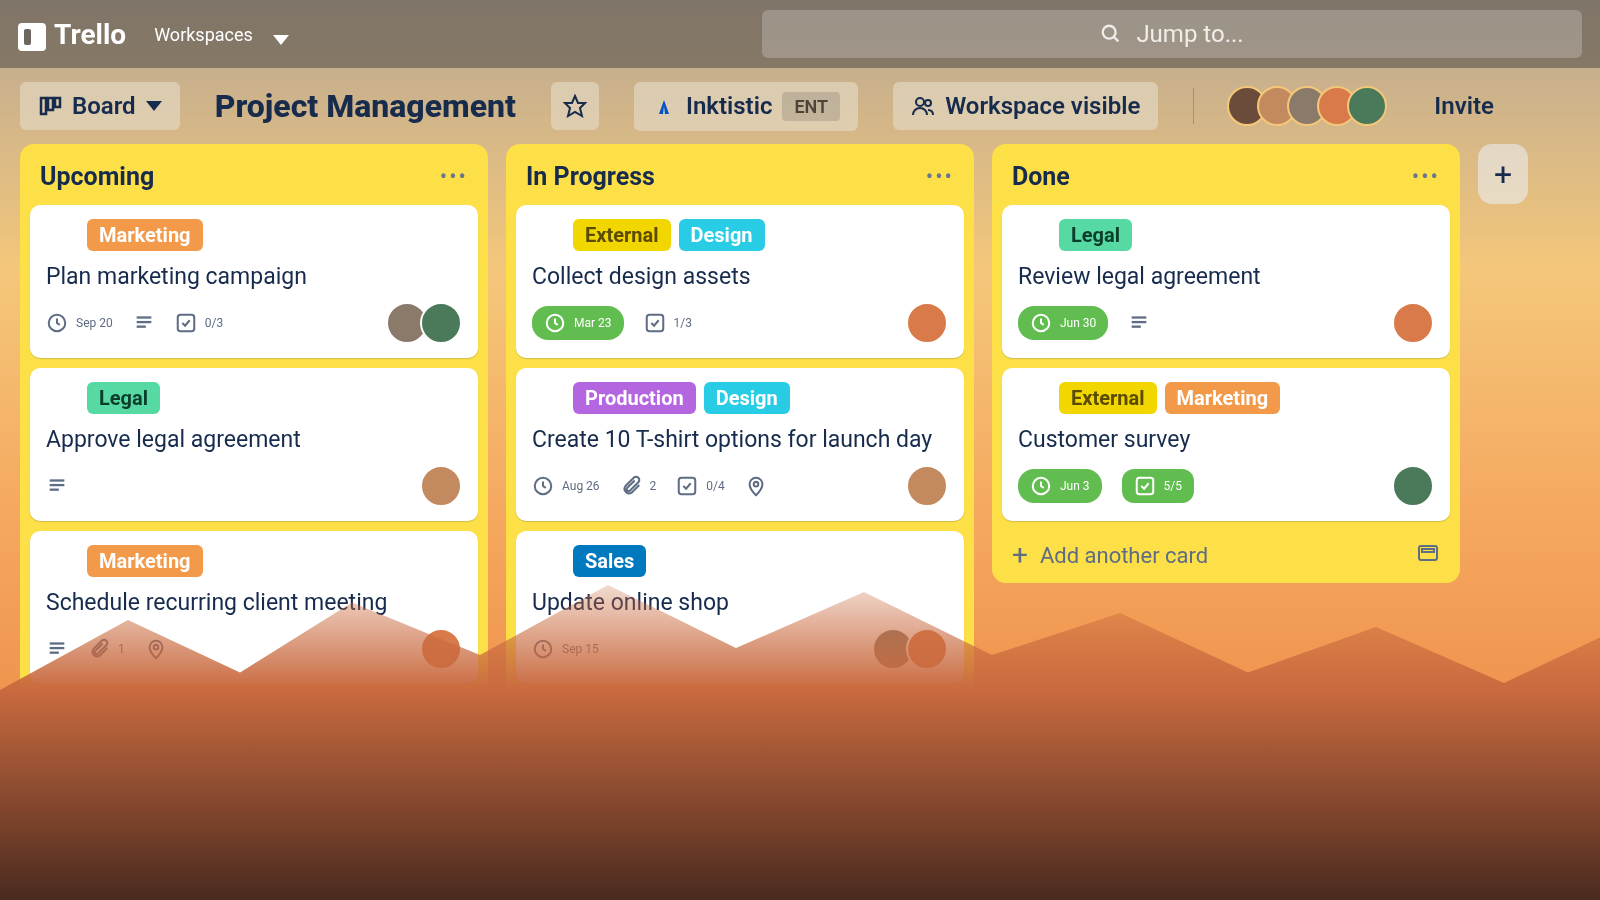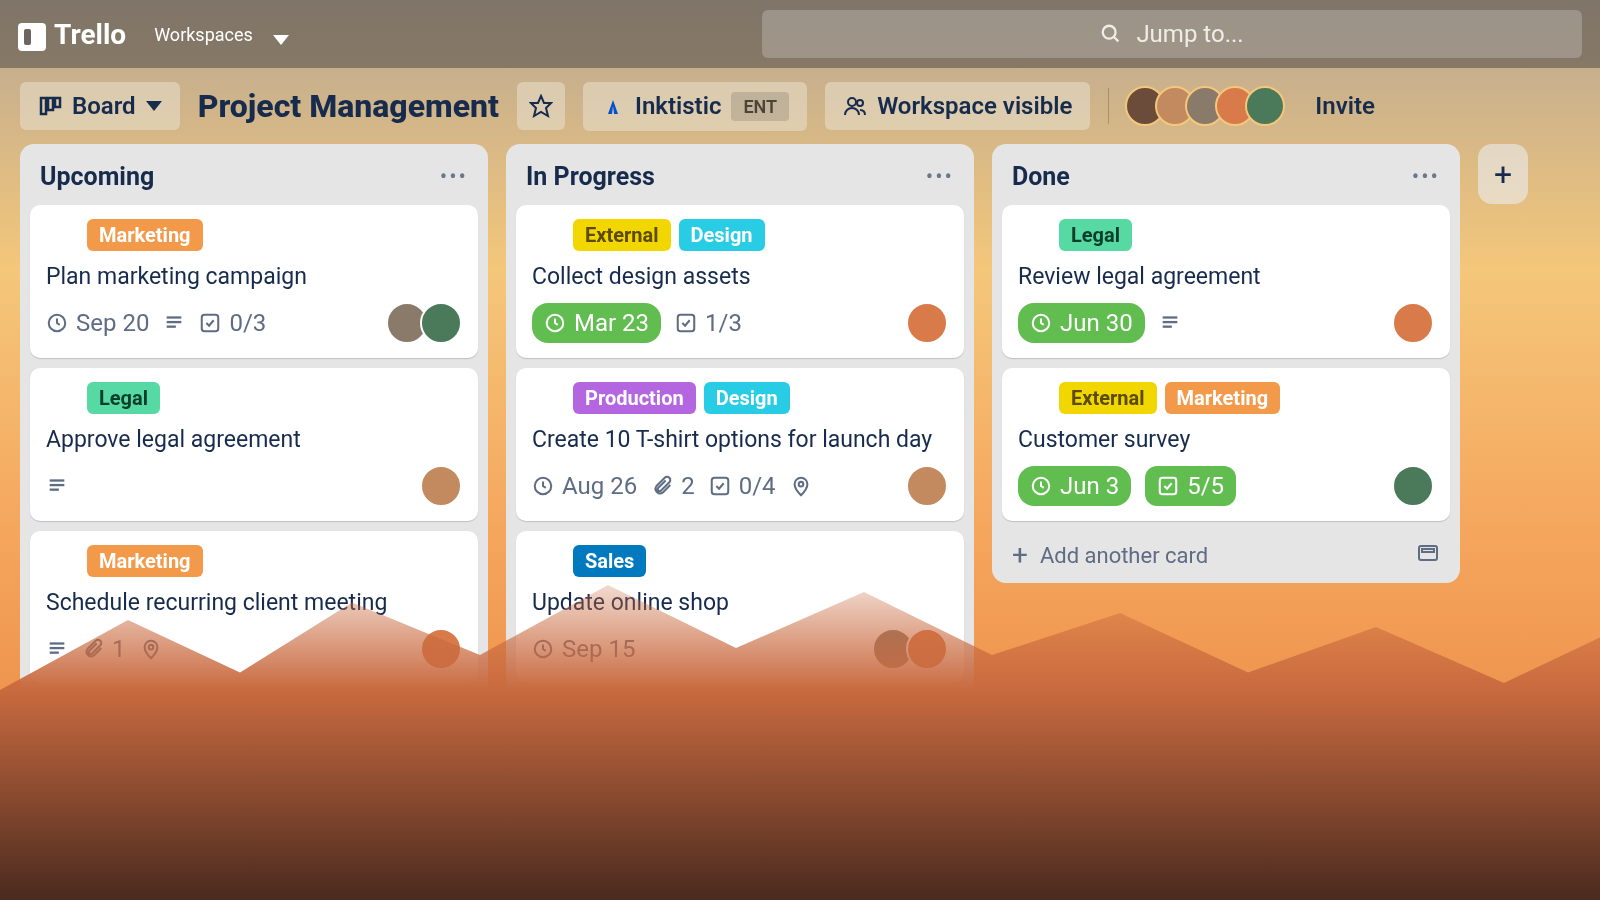--- a/index.html
+++ b/index.html
@@ -18,53 +18,53 @@
   background: rgba(80, 75, 70, 0.55); color: #fff;
 }
 .logo { display: flex; align-items: flex-end; gap: 8px; font-size: 28px; font-weight: 700; }
 .logo-icon { width: 28px; height: 28px; background: #fff; border-radius: 4px; display: flex; align-items: center; justify-content: center; }
 .logo-icon::before { content: ""; width: 7px; height: 16px; background: #6c6560; border-radius: 2px; box-shadow: 9px 0 0 -4px #6c6560; margin-right: 9px; }
 .workspaces-btn { display: flex; align-items: flex-end; gap: 20px; margin-left: 28px; font-size: 18px; cursor: pointer; }
 .chev { width: 0; height: 0; border-left: 8px solid transparent; border-right: 8px solid transparent; border-top: 10px solid #fff; }
 .search-wrap { margin-left: auto; background: rgba(255,255,255,0.22); border-radius: 6px; display: flex; align-items: center; gap: 14px; padding: 10px 20px; width: 820px; height: 48px; color: #f0ede8; font-size: 24px; justify-content: center; }
 .search-wrap svg { width: 22px; height: 22px; }
 .boardbar {
-  display: flex; align-items: center; gap: 18px; padding: 14px 20px; height: 76px;
+  display: flex; align-items: center; gap: 35px; padding: 14px 20px; height: 76px;
 }
 .btn-pill {
   display: flex; align-items: center; gap: 10px; padding: 10px 18px;
   background: rgba(230, 220, 200, 0.6); border-radius: 6px; color: #172b4d;
   font-size: 24px; font-weight: 600; cursor: pointer;
 }
 .board-title { font-size: 32px; font-weight: 800; color: #172b4d; }
 .ent-badge { background: rgba(130,120,105,0.3); padding: 4px 12px; border-radius: 4px; font-size: 18px; font-weight: 600; color: #4d4437; }
 .avatars { display: flex; margin-left: 8px; }
 .avatar { width: 40px; height: 40px; border-radius: 50%; border: 2px solid #f4c77a; margin-left: -10px; background: #888; display: flex; align-items: center; justify-content: center; color: #fff; font-size: 14px; overflow: hidden; }
 .av1{background:#6b4c3a}.av2{background:#c28a5e}.av3{background:#8a7a6a}.av4{background:#d87a4a}.av5{background:#4a7a5a}
 .invite { font-size: 24px; font-weight: 600; color: #172b4d; margin-left: 12px; }
 .vdiv { width: 1px; height: 36px; background: rgba(0,0,0,0.2); }
 .board-icon svg, .btn-pill svg { width: 24px; height: 24px; }
 .board { display: flex; gap: 18px; padding: 0 20px; align-items: flex-start; }
 .list {
-  width: 468px; background: #e5e5e5; border-radius: 14px; padding: 10px;
+  width: 468px; background: #fde047; border-radius: 14px; padding: 10px;
   display: flex; flex-direction: column; gap: 10px;
 }
 .list-header { display: flex; align-items: center; justify-content: space-between; padding: 8px 10px 4px; }
 .list-title { font-size: 25px; font-weight: 700; color: #172b4d; }
 .list-menu { color: #6b778c; font-size: 22px; letter-spacing: 2px; cursor: pointer; }
 .card {
   background: #fff; border-radius: 10px; padding: 14px 16px;
   box-shadow: 0 1px 1px rgba(9,30,66,0.18); cursor: pointer;
   display: flex; flex-direction: column; gap: 10px;
 }
 .labels { display: flex; gap: 8px; flex-wrap: wrap; padding-left: 41px; }
 .label { padding: 4px 12px; border-radius: 6px; font-size: 20px; font-weight: 700; color: #fff; }
 .l-marketing{background:#f2994a}.l-legal{background:#57d9a3;color:#0a3d2a}.l-external{background:#f2d600;color:#5a4b00}.l-design{background:#29cce5}.l-production{background:#b366e0}.l-sales{background:#0079bf}
 .card-title { font-size: 23px; color: #172b4d; line-height: 1.35; }
-.badges { display: flex; align-items: center; gap: 14px; color: #5e6c84; font-size: 24px; }
+.badges { display: flex; align-items: center; gap: 20px; color: #5e6c84; font-size: 12px; }
 .badge { display: flex; align-items: center; gap: 8px; }
 .badge svg { width: 22px; height: 22px; }
 .due-green { background: #61bd4f; color: #fff; padding: 6px 12px; border-radius: 16px; }
 .due-green svg { stroke: #fff; }
 .check-green { background: #61bd4f; color: #fff; padding: 6px 12px; border-radius: 12px; }
 .card-foot { display: flex; align-items: center; justify-content: space-between; }
 .members { display: flex; gap: -6px; }
 .member { width: 42px; height: 42px; border-radius: 50%; background: #999; margin-left: -8px; border: 2px solid #fff; }
 .m1{background:#8a7a6a}.m2{background:#4a7a5a}.m3{background:#c28a5e}.m4{background:#d87a4a}
 .add-card { display: flex; align-items: center; justify-content: space-between; padding: 10px 10px 4px; }

